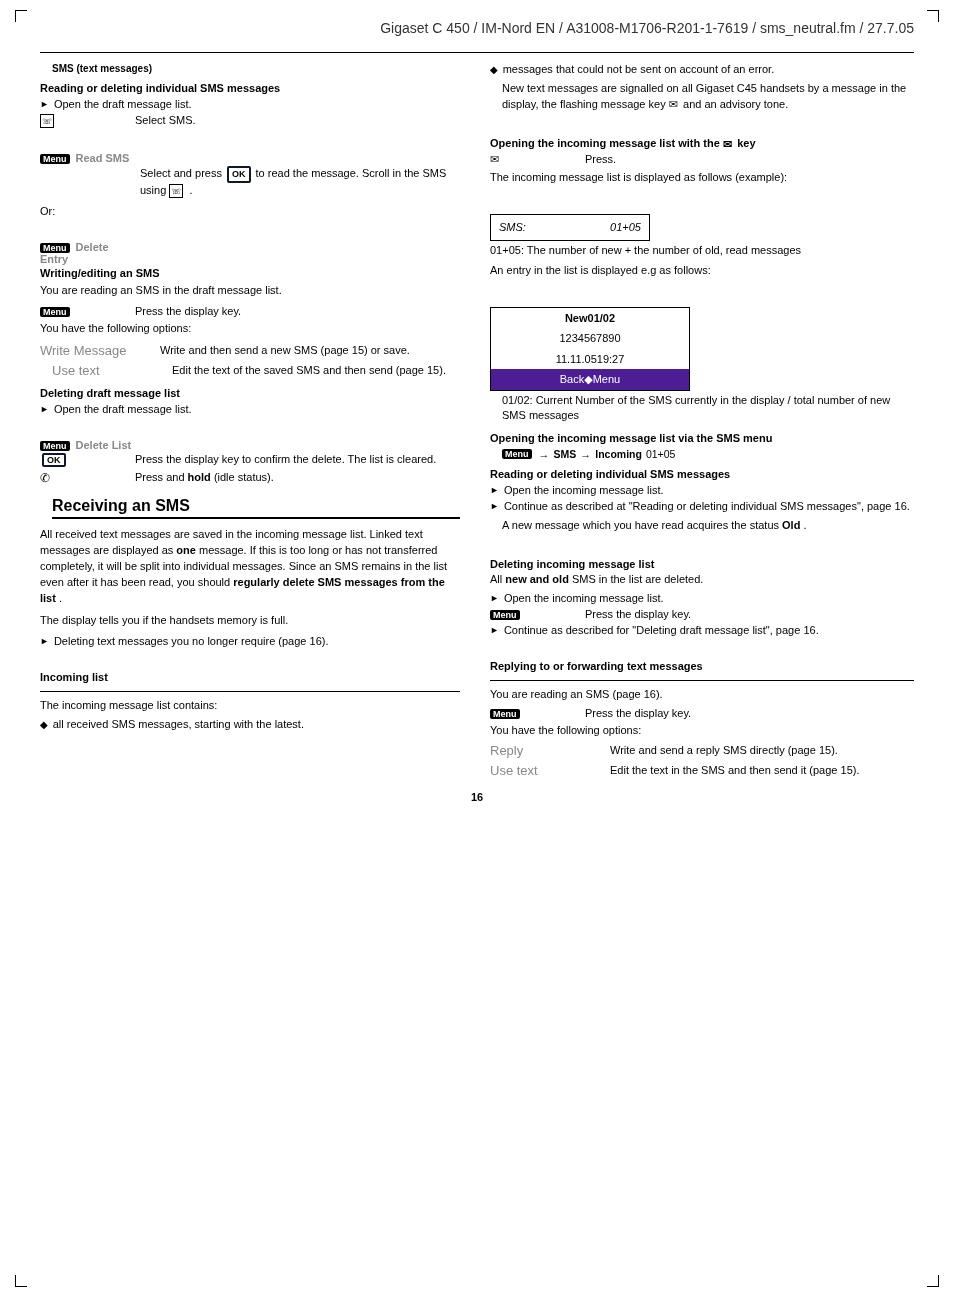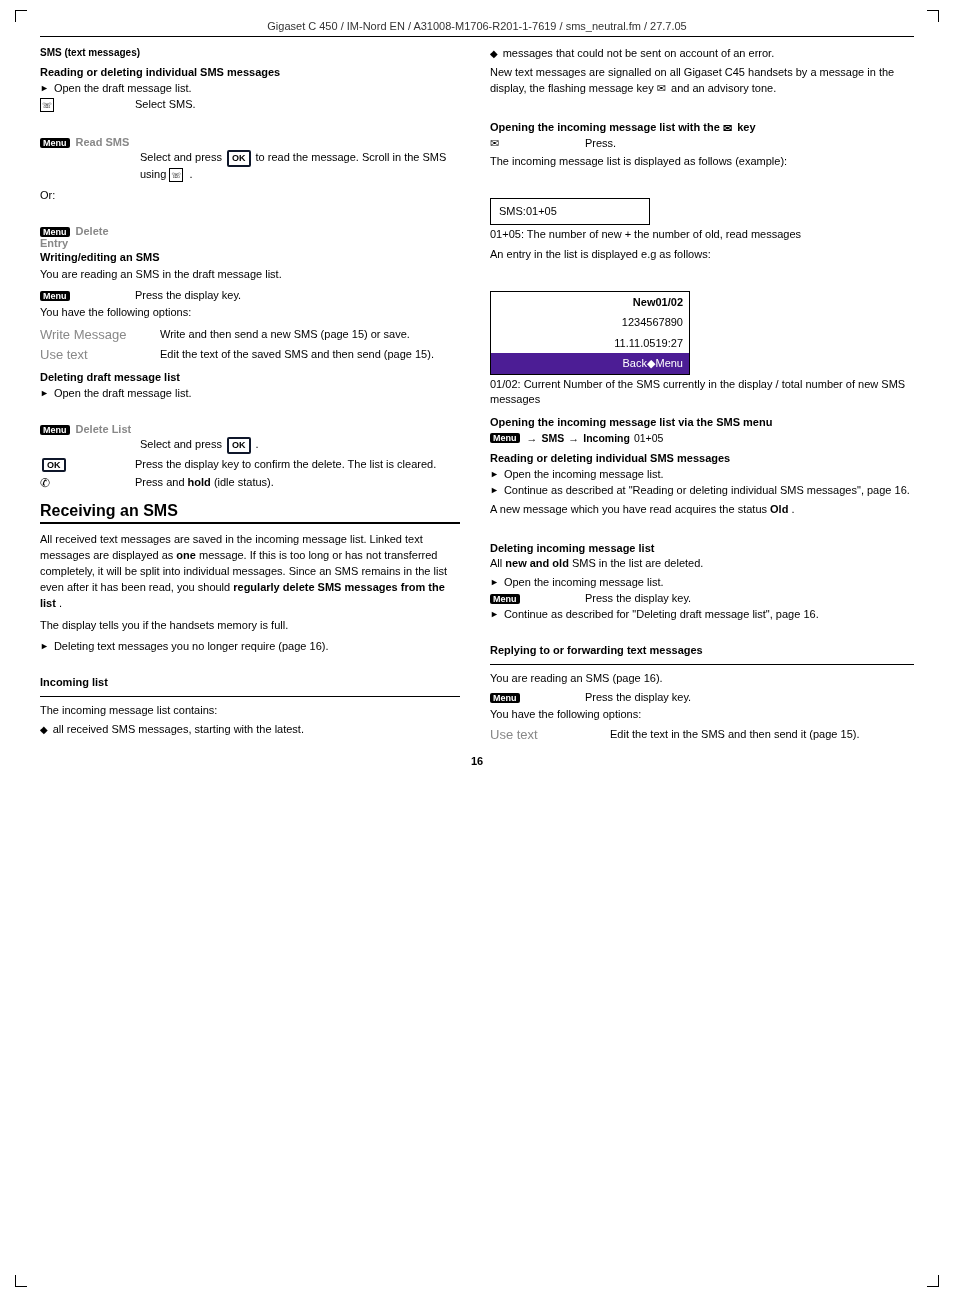--- a/index.html
+++ b/index.html
@@ -13,27 +13,27 @@
       position: relative;
     }
     .page {
       width: 954px;
       min-height: 1307px;
       padding: 20px 40px 30px 40px;
       position: relative;
     }
     
     .header {
-      font-size: 11px;
+      font-size: 14px;
       color: #333;
       border-bottom: 1px solid #000;
-      padding-bottom: 4px;
+      padding-bottom: 16px;
       margin-bottom: 10px;
       display: flex;
-      justify-content: center;
+      justify-content: flex-end;
     }
     
     .corner-mark-tl, .corner-mark-tr, .corner-mark-bl, .corner-mark-br {
       position: absolute;
       width: 12px;
       height: 12px;
     }
     .corner-mark-tl { top: 10px; left: 15px; border-top: 1px solid #000; border-left: 1px solid #000; }
     .corner-mark-tr { top: 10px; right: 15px; border-top: 1px solid #000; border-right: 1px solid #000; }
     .corner-mark-bl { bottom: 20px; left: 15px; border-bottom: 1px solid #000; border-left: 1px solid #000; }
@@ -153,36 +153,37 @@
       border: 1px solid #000;
       display: inline-block;
       padding: 4px 8px;
       margin: 6px 0;
       font-size: 11px;
       background: #fff;
       min-width: 160px;
     }
     .lcd-box-row {
       display: flex;
-      justify-content: flex-start;
+      justify-content: space-between;
       line-height: 1.5;
+      font-style: italic;
     }
 
     
     .lcd-entry {
       border: 1px solid #000;
       display: inline-block;
       margin: 6px 0;
       font-size: 11px;
       background: #fff;
       min-width: 200px;
     }
     .lcd-entry-row {
       display: flex;
-      justify-content: flex-end;
+      justify-content: center;
       padding: 2px 6px;
       line-height: 1.5;
     }
     .lcd-entry-row.bold-row {
       font-weight: bold;
     }
     .lcd-entry-row.inverted {
       background: #4c1d95;
       color: #fff;
     }
@@ -240,21 +241,21 @@
       text-align: center;
       font-size: 11px;
       font-weight: bold;
       margin-top: 8px;
     }
 
     
     .mb2 { margin-bottom: 2px; margin-top: 24px; }
     .mb4 { margin-bottom: 4px; }
     .mb6 { margin-bottom: 6px; }
-    .mb8 { margin-bottom: 8px; }
+    .mb8 { margin-bottom: 8px; margin-left: 12px; }
     .mb12 { margin-bottom: 12px; }
 
     .text-gray { color: #888; }
     .bold { font-weight: bold; }
 
     .small-icon-box {
       display: inline-flex;
       align-items: center;
       justify-content: center;
       border: 1px solid #000;
@@ -351,25 +352,20 @@
         <span class="tri">►</span>
         <span>Open the draft message list.</span>
       </div>
 
       <div class="icon-text-row mb2">
         <div class="icon-cell">
           <span class="badge">Menu</span>
           <span class="text-gray bold">Delete List</span>
         </div>
       </div>
-      <div class="indent-block mb4">
-        <span>Select and press</span>
-        <span class="badge-ok">OK</span>
-        <span>.</span>
-      </div>
 
       <div class="icon-text-row mb4">
         <div class="icon-cell">
           <span class="badge-ok">OK</span>
         </div>
         <span>Press the display key to confirm the delete. The list is cleared.</span>
       </div>
 
       <div class="icon-text-row mb12">
         <div class="icon-cell">
@@ -541,20 +537,24 @@
       <div class="icon-text-row mb4">
         <div class="icon-cell">
           <span class="badge">Menu</span>
         </div>
         <span>Press the display key.</span>
       </div>
 
       <p class="mb4">You have the following options:</p>
 
       <div class="menu-item-row">
+        <span class="menu-item-label text-gray">Reply</span>
+        <span class="menu-item-desc">Write and send a reply SMS directly (page 15).</span>
+      </div>
+      <div class="menu-item-row">
         <span class="menu-item-label text-gray">Use text</span>
         <span class="menu-item-desc">Edit the text in the SMS and then send it (page 15).</span>
       </div>
 
     </div>
 
   </div>
 
   <div class="page-number">16</div>
 

